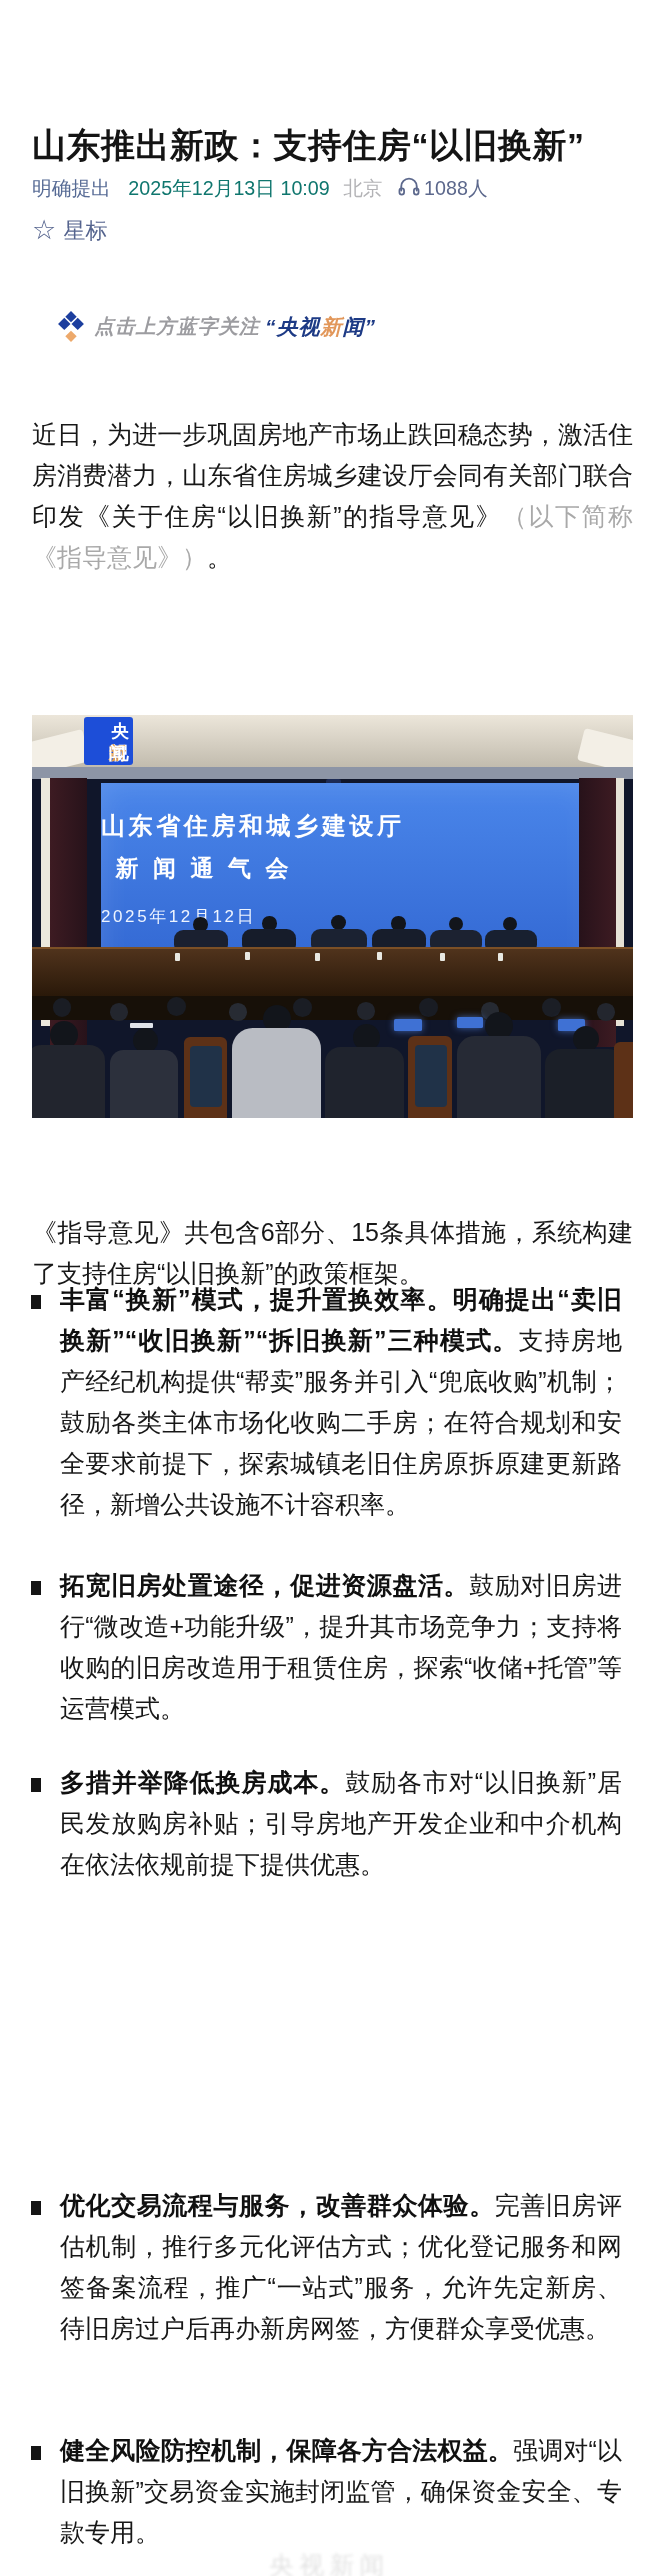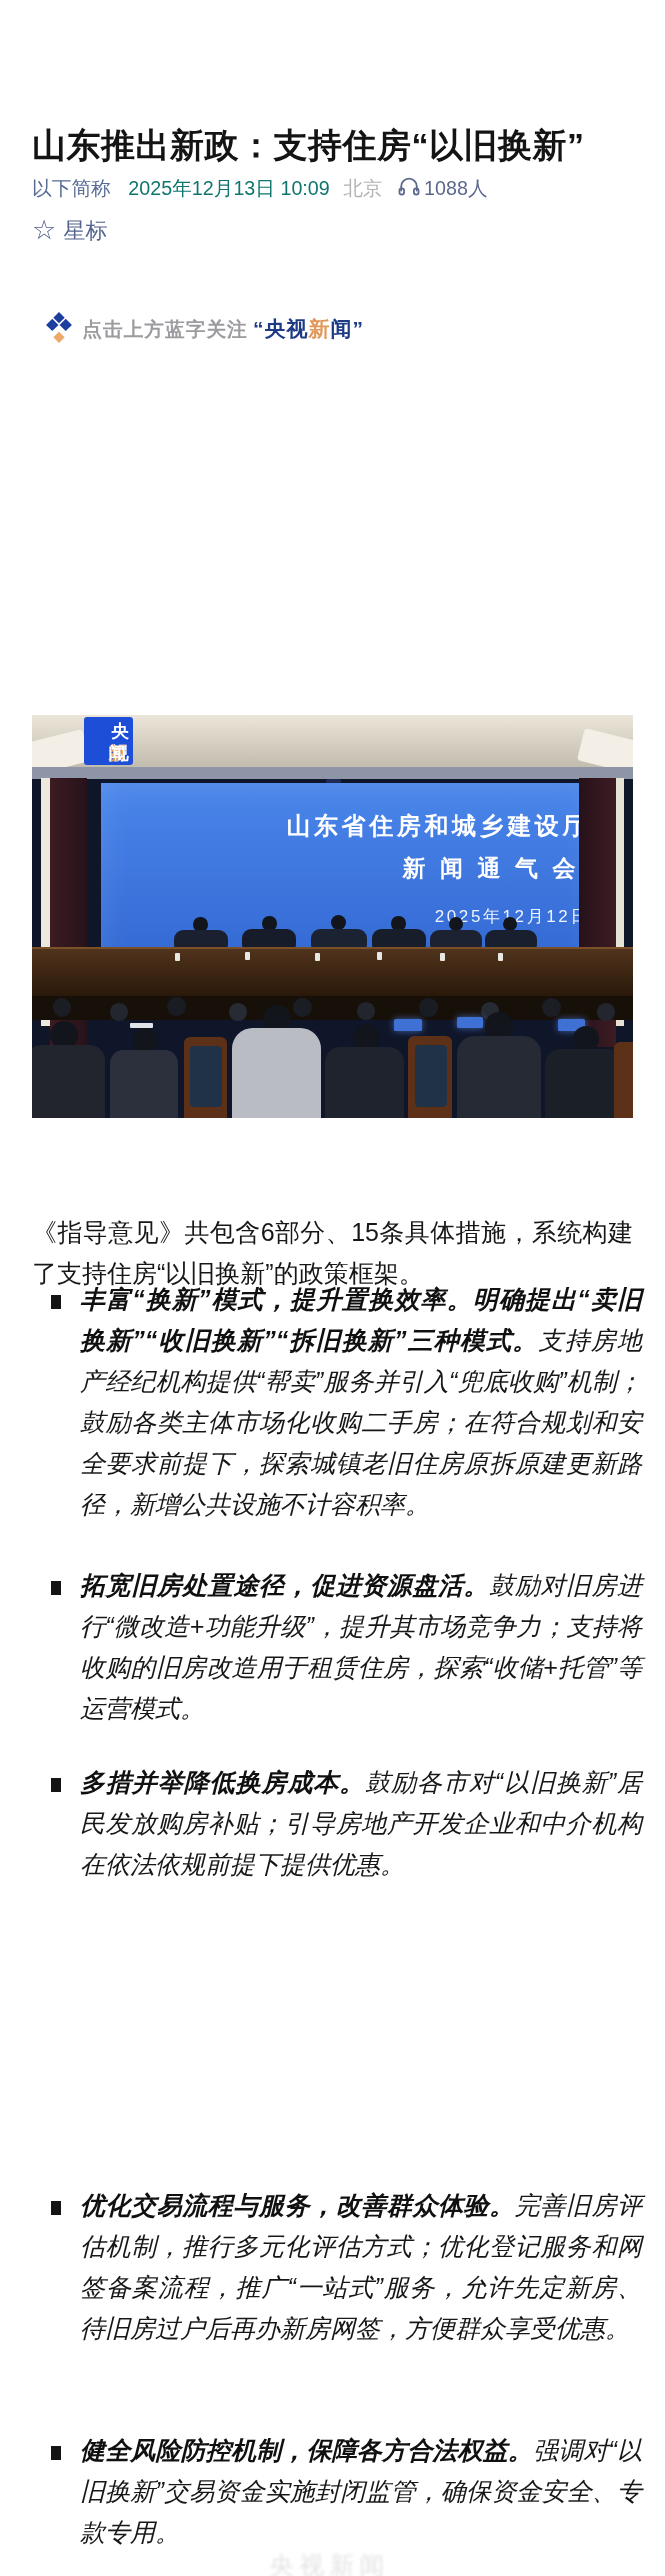--- a/index.html
+++ b/index.html
@@ -21,34 +21,34 @@
   .meta .location{color:#b3b3b6;margin-right:15.5px;}
   .meta .listen{display:flex;color:#5c688c;}
   .meta .listen svg{margin-right:4.1px;display:block;}
   .star-row{
     position:absolute;left:32px;top:216px;display:flex;align-items:center;color:#55648e;
   }
   .star-row .glyph{font-size:27px;line-height:29px;margin-right:7.2px;}
   .star-row .label{font-size:22px;line-height:29px;}
   
   .banner{
-    position:absolute;left:46px;top:310px;height:33px;display:flex;align-items:flex-end;
+    position:absolute;left:58px;top:310px;height:33px;display:flex;align-items:center;font-style:italic;
   }
   .banner svg{display:block;margin-right:10.3px;}
   .banner .prefix{font-size:19.7px;font-weight:bold;color:#9c9ca0;letter-spacing:1px;}
   .banner .brand{font-size:21px;font-weight:bold;color:#1d3a85;letter-spacing:1px;margin-left:5.2px;}
   .banner .brand .hl{color:#e2975a;}
   
   .para{
     position:absolute;left:32px;width:601px;
     font-size:25px;line-height:41px;color:#171717;text-align:justify;
   }
   .para .gray{color:#a9a9a9;}
   .bullet{
-    position:absolute;left:51px;width:591px;font-style:italic;
+    position:absolute;left:31px;width:591px;
   }
   .bullet .marker{
     position:absolute;left:0;top:15.5px;width:9.8px;height:14.5px;background:#141414;
   }
   .bullet .btext{
     margin-left:29px;width:562px;
     font-size:25px;line-height:41px;color:#171717;text-align:justify;
   }
   .bullet .lead{font-weight:bold;color:#101010;}
   
@@ -62,21 +62,21 @@
   .ph-corner-r{left:522px;top:-15.5px;width:103px;height:44px;background:#b4bbc9;transform:rotate(14deg);}
   .ph-wing-l{left:-7.2px;top:20.7px;width:62px;height:33px;background:#f3efe6;transform:rotate(-14deg);border-radius:4.1px;}
   .ph-wing-r{left:548px;top:19.7px;width:62px;height:33px;background:#f3efe6;transform:rotate(14deg);border-radius:4.1px;}
   .ph-band{left:0;top:52px;width:601px;height:12.4px;background:#8d95a6;}
   .ph-stage{left:0;top:64px;width:601px;height:339px;background:#10162a;}
   .ph-emblem{left:294px;top:64px;width:14.5px;height:11.4px;background:#1d2b55;border-radius:2.1px;}
   .ph-screen{
     left:69px;top:68px;width:489px;height:213px;
     background:linear-gradient(180deg,#4a86ea,#2f63cf);
     box-shadow:inset 0 0 31px rgba(255,255,255,.12);
-    text-align:right;color:#ffffff;
+    text-align:left;color:#ffffff;
   }
   .ph-screen .t1{position:relative;display:block;margin-top:27px;font-size:24px;font-weight:bold;letter-spacing:3.6px;}
   .ph-screen .t2{position:relative;display:block;margin-top:11.4px;font-size:23px;font-weight:bold;letter-spacing:14.5px;padding-left:14.5px;}
   .ph-screen .t3{position:relative;display:block;margin-top:20.7px;font-size:17px;letter-spacing:2.6px;color:#eef4ff;}
   .ph-pillar-l{left:9.3px;top:63px;width:8.3px;height:248px;background:#ece8dc;}
   .ph-pillar-r{left:584px;top:63px;width:8.3px;height:248px;background:#e6e2d6;}
   .ph-curtain-l{left:17.6px;top:63px;width:37px;height:269px;background:linear-gradient(90deg,#3d1b22,#27121a);}
   .ph-curtain-r{left:547px;top:63px;width:37px;height:269px;background:linear-gradient(90deg,#27121a,#3d1b22);}
   .ph-badge{
     left:52px;top:2.1px;width:49px;height:48px;background:#1d4ed8;border-radius:3.1px;
@@ -100,21 +100,21 @@
   }
 </style>
 </head>
 <body>
 
 <div class="page">
 
   <h1 class="title">山东推出新政：支持住房“以旧换新”</h1>
 
   <div class="meta">
-    <span class="source">以下简称</span>
+    <span class="source">明确提出</span>
     <span class="datetime">2025年12月13日 10:09</span>
     <span class="location">北京</span>
     <span class="listen">
       <span>
         <svg width="22" height="20.7" viewBox="0 0 42 40">
           <path d="M6 30 v-8 a15 15 0 0 1 30 0 v8" fill="none" stroke="#5c688c" stroke-width="3.6" stroke-linecap="round"></path>
           <rect x="2.5" y="26" width="9" height="12" rx="4.5" fill="none" stroke="#5c688c" stroke-width="3.4"></rect>
           <rect x="30.5" y="26" width="9" height="12" rx="4.5" fill="none" stroke="#5c688c" stroke-width="3.4"></rect>
         </svg>
       </span>
@@ -133,20 +133,21 @@
         <polygon points="25,0 36,11 25,22 14,11" fill="#1c3e9e"></polygon>
         <polygon points="12,13 24,25 12,37 0,25" fill="#1c3e9e"></polygon>
         <polygon points="38,13 50,25 38,37 26,25" fill="#1c3e9e"></polygon>
         <polygon points="25,38 36,49 25,60 14,49" fill="#eda96b"></polygon>
       </svg>
     </span>
     <span class="prefix">点击上方蓝字关注</span>
     <span class="brand"><span>“央视</span><span class="hl">新</span><span>闻”</span></span>
   </div>
 
+  <p class="para" style="top:389px"><span>近日，为进一步巩固房地产市场止跌回稳态势，激活住房消费潜力，山东省住房城乡建设厅会同有关部门联合印发《关于住房“以旧换新”的指导意见》</span><span class="gray">（以下简称《指导意见》）</span><span>。</span></p>
 
 
   <div class="photo">
     <div class="ph-stage"></div>
     <div class="ph-corner-l"></div>
     <div class="ph-corner-r"></div>
     <div class="ph-beam"></div>
     <div class="ph-wing-l"></div>
     <div class="ph-wing-r"></div>
     <div class="ph-band"></div>

